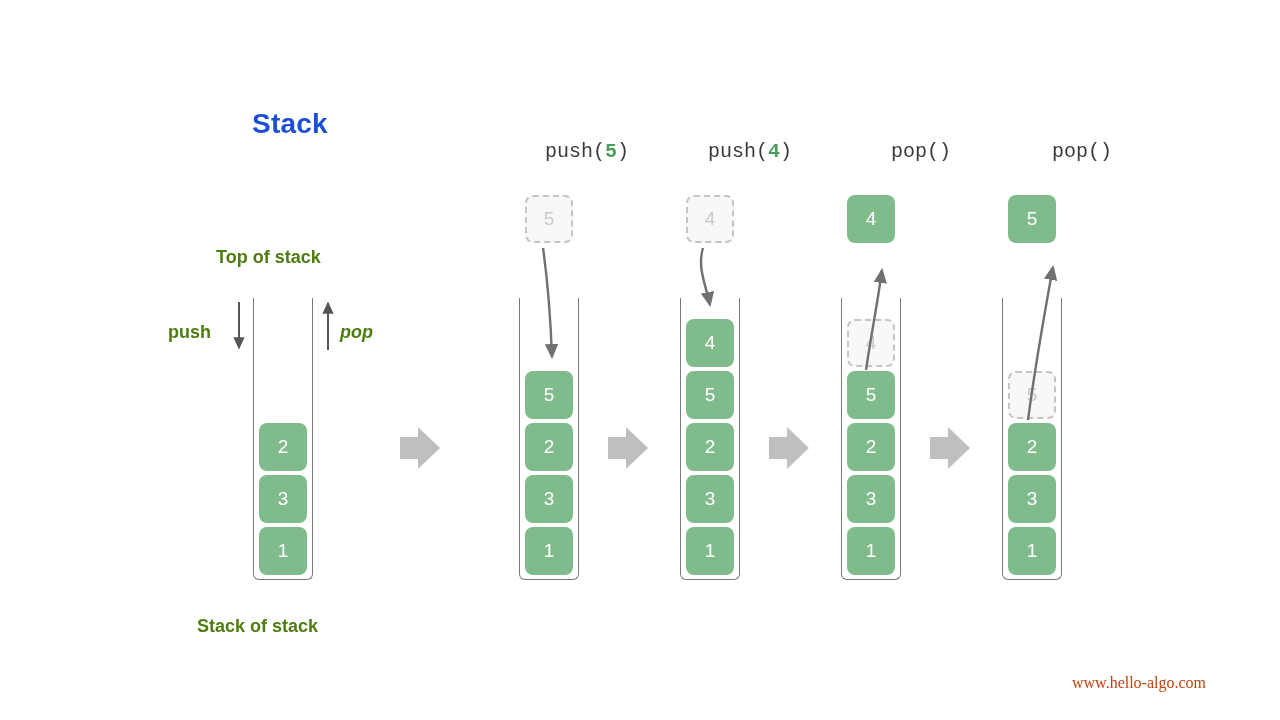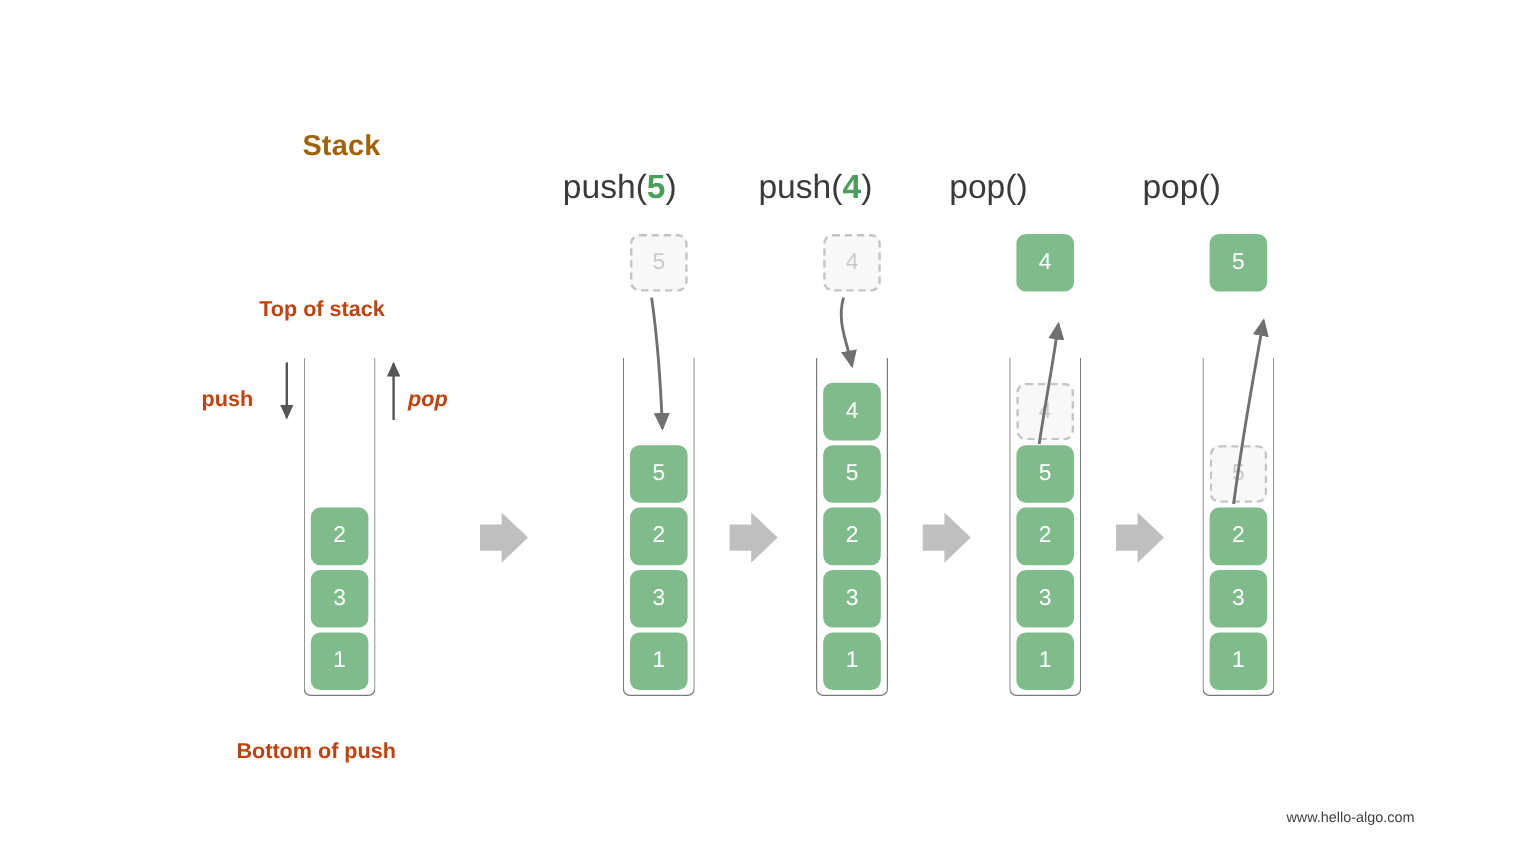--- a/index.html
+++ b/index.html
@@ -12,39 +12,39 @@
     position:relative;
   }
   #stage{position:absolute;left:0;top:0;width:1280px;height:720px;}
 
   
   .abs{position:absolute;}
 
   
   .title-stack{
     left:252px;top:108px;
-    font-size:24px;font-weight:bold;
-    color:#a16207;
+    font-size:28px;font-weight:bold;
+    color:#1d4ed8;
     letter-spacing:0.2px;
     white-space:nowrap;
   }
   .lbl-dark{
-    font-size:18px;font-weight:bold;color:#c2410c;
+    font-size:18px;font-weight:bold;color:#4d7c0f;
     white-space:nowrap;
   }
   .lbl-top{left:216px;top:247px;}
   .lbl-bottom{left:197px;top:616px;}
   .lbl-push{left:168px;top:322px;text-align:center;}
   .lbl-pop{left:340px;top:322px;font-style:italic;}
 
   
   .op-head{
-    font-family:Liberation Sans, sans-serif;
-    font-size:28px;color:#3a3a3a;
-    white-space:nowrap;text-align:left;
+    font-family:Liberation Mono, monospace;
+    font-size:20px;color:#3a3a3a;
+    white-space:nowrap;text-align:right;
     top:140px;width:160px;
   }
   .op-head .arg{color:#4a9e5c;font-weight:bold;}
 
   
   .stack-box{
     width:60px;height:282px;
     border-left:1.6px solid #7a7a7a;
     border-right:1.6px solid #7a7a7a;
     border-bottom:1.6px solid #7a7a7a;
@@ -86,33 +86,33 @@
   }
   .float-cell.solid{background:#7fbb8b;color:#ffffff;}
   .float-cell.ghost{background:#f8f8f8;border:2px dashed #c4c4c4;color:#c9c9c9;}
 
   
   #overlay{position:absolute;left:0;top:0;width:1280px;height:720px;pointer-events:none;}
 
   
   .watermark{
     left:1072px;top:674px;
-    font-family:Liberation Sans, sans-serif;
-    font-size:12px;color:#404040;white-space:nowrap;
+    font-family:Liberation Serif, serif;
+    font-size:16px;color:#c2410c;white-space:nowrap;
   }
 </style>
 </head>
 <body>
 
 <div id="stage">
 
   <div class="abs title-stack">Stack</div>
 
   <div class="abs lbl-dark lbl-top">Top of stack</div>
-  <div class="abs lbl-dark lbl-bottom">Bottom of push</div>
+  <div class="abs lbl-dark lbl-bottom">Stack of stack</div>
   <div class="abs lbl-dark lbl-push">push</div>
   <div class="abs lbl-dark lbl-pop">pop</div>
 
   <div id="columns">
       <div class="abs stack-box" style="left: 253px; top: 298px;">
         <div class="cells">
           <div class="cell">1</div>
           <div class="cell">3</div>
           <div class="cell">2</div>
         </div>

